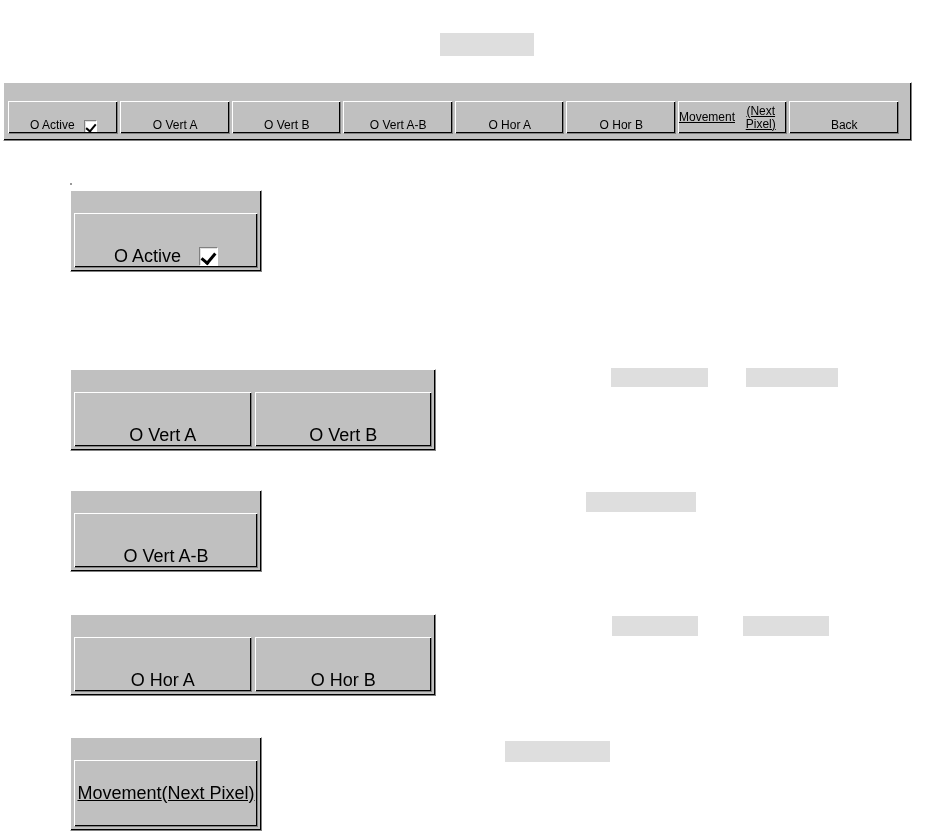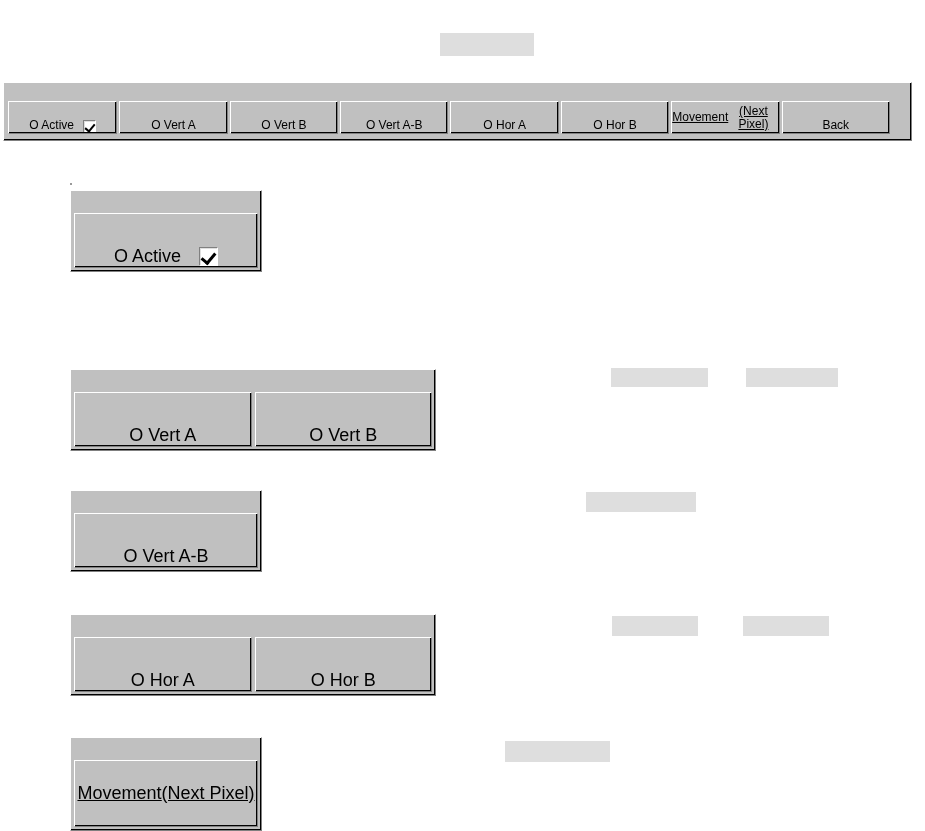--- a/index.html
+++ b/index.html
@@ -84,21 +84,21 @@
     top: 14px;
     right: 0;
     height: 33px;
     display: flex;
   }
   #toolbar-buttons .btn {
     height: 33px;
     font-size: 12px;
     margin-right: 2px;
   }
-  #toolbar-buttons .btn:last-child { margin-right: 17px; }
+  #toolbar-buttons .btn:last-child { margin-right: 8px; }
 
   .tb-w-active   { width: 114px; }
   .tb-w-std      { width: 113px; }
 
   .btn-label-2line {
     display: flex;
     flex-direction: row;
     align-items: center;
     justify-content: center;
     line-height: 1.05;

